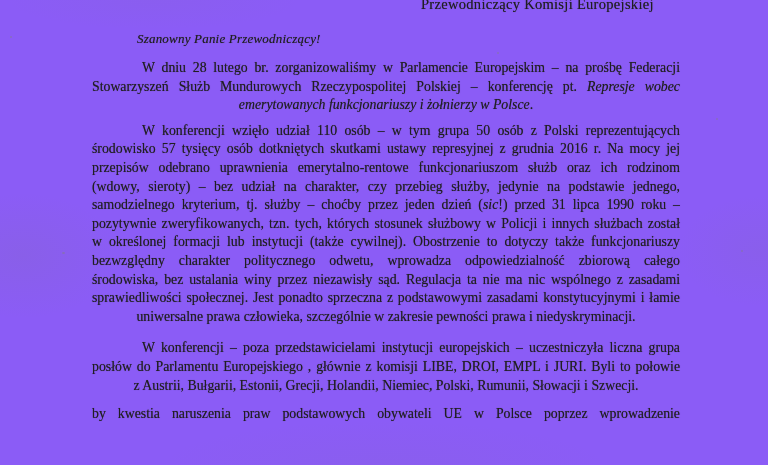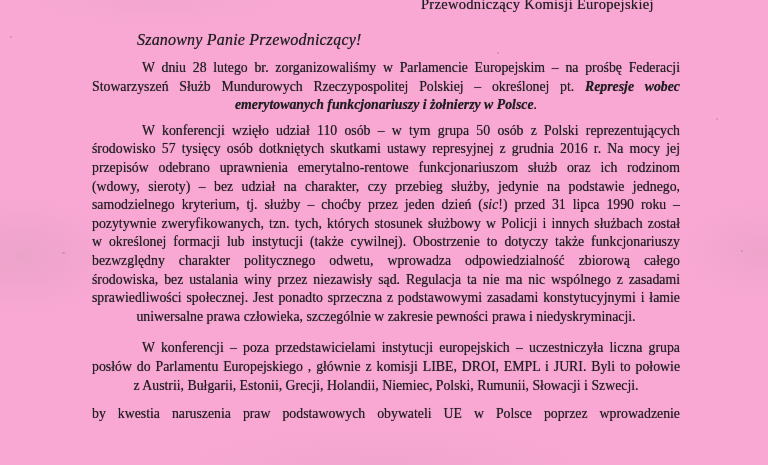--- a/index.html
+++ b/index.html
@@ -42,21 +42,21 @@
     left: 421px;
     top: -4px;
     font-size: 14.5px;
     letter-spacing: 0.3px;
     white-space: nowrap;
   }
   .salutation {
     position: absolute;
     left: 137px;
     top: 31px;
-    font-size: 16px;
+    font-size: 13px;
     font-style: italic;
     letter-spacing: 0.2px;
     white-space: nowrap;
   }
   .letter-body {
     position: absolute;
     left: 92px;
     top: 59px;
     width: 588px;
     font-size: 13.8px;
@@ -69,42 +69,42 @@
     line-height: 18.6px;
     text-align: center;
   }
   .line.justify {
     text-align: justify;
     text-align-last: justify;
   }
   .line.indent { text-indent: 50px; }
   .seg-regular { font-style: normal; font-weight: normal; }
   .seg-italic { font-style: italic; }
-  .seg-bold-italic { font-style: italic; font-weight: bold; }
+  .seg-bold-italic { font-style: italic; font-weight: normal; }
 </style>
 </head>
 <body>
 
-<div class="page" data-name="document-page" style="background: #f9a8d4;">
+<div class="page" data-name="document-page" style="background: #8b5cf6;">
 
   <div class="speck" style="left:10px; top:36px; width:2px; height:2px;" data-name="scan-speck"></div>
   <div class="speck" style="left:62px; top:252px; width:3px; height:2px;" data-name="scan-speck"></div>
   <div class="speck" style="left:148px; top:254px; width:2px; height:2px;" data-name="scan-speck"></div>
   <div class="speck" style="left:741px; top:250px; width:2px; height:2px;" data-name="scan-speck"></div>
   <div class="speck" style="left:497px; top:52px; width:2px; height:2px;" data-name="scan-speck"></div>
   <div class="speck" style="left:716px; top:118px; width:2px; height:2px;" data-name="scan-speck"></div>
 
   <div class="addressee scan-text" data-name="addressee-title">Przewodniczący Komisji Europejskiej</div>
 
   <div class="salutation scan-text" data-name="salutation">Szanowny Panie Przewodniczący!</div>
 
   <div class="letter-body scan-text" data-name="letter-body">
       <div class="para" data-name="paragraph-conference-intro">
         <div class="line justify indent" data-name="text-line"><span class="seg-regular" data-name="text-segment">W dniu 28 lutego br. zorganizowaliśmy w Parlamencie Europejskim – na prośbę Federacji</span></div>
-        <div class="line justify" data-name="text-line"><span class="seg-regular" data-name="text-segment">Stowarzyszeń Służb Mundurowych Rzeczypospolitej Polskiej – określonej pt. </span><span class="seg-bold-italic" data-name="text-segment">Represje wobec</span></div>
+        <div class="line justify" data-name="text-line"><span class="seg-regular" data-name="text-segment">Stowarzyszeń Służb Mundurowych Rzeczypospolitej Polskiej – konferencję pt. </span><span class="seg-bold-italic" data-name="text-segment">Represje wobec</span></div>
         <div class="line" data-name="text-line"><span class="seg-bold-italic" data-name="text-segment">emerytowanych funkcjonariuszy i żołnierzy w Polsce</span><span class="seg-regular" data-name="text-segment">.</span></div>
       </div>
       <div class="para" data-name="paragraph-law-description">
         <div class="line justify indent" data-name="text-line"><span class="seg-regular" data-name="text-segment">W konferencji wzięło udział 110 osób – w tym grupa 50 osób z Polski reprezentujących</span></div>
         <div class="line justify" data-name="text-line"><span class="seg-regular" data-name="text-segment">środowisko 57 tysięcy osób dotkniętych skutkami ustawy represyjnej z grudnia 2016 r. Na mocy jej</span></div>
         <div class="line justify" data-name="text-line"><span class="seg-regular" data-name="text-segment">przepisów odebrano uprawnienia emerytalno-rentowe funkcjonariuszom służb oraz ich rodzinom</span></div>
         <div class="line justify" data-name="text-line"><span class="seg-regular" data-name="text-segment">(wdowy, sieroty) – bez udział na charakter, czy przebieg służby, jedynie na podstawie jednego,</span></div>
         <div class="line justify" data-name="text-line"><span class="seg-regular" data-name="text-segment">samodzielnego kryterium, tj. służby – choćby przez jeden dzień (</span><span class="seg-italic" data-name="text-segment">sic</span><span class="seg-regular" data-name="text-segment">!) przed 31 lipca 1990 roku –</span></div>
         <div class="line justify" data-name="text-line"><span class="seg-regular" data-name="text-segment">pozytywnie zweryfikowanych, tzn. tych, których stosunek służbowy w Policji i innych służbach został</span></div>
         <div class="line justify" data-name="text-line"><span class="seg-regular" data-name="text-segment">w określonej formacji lub instytucji (także cywilnej). Obostrzenie to dotyczy także funkcjonariuszy</span></div>

